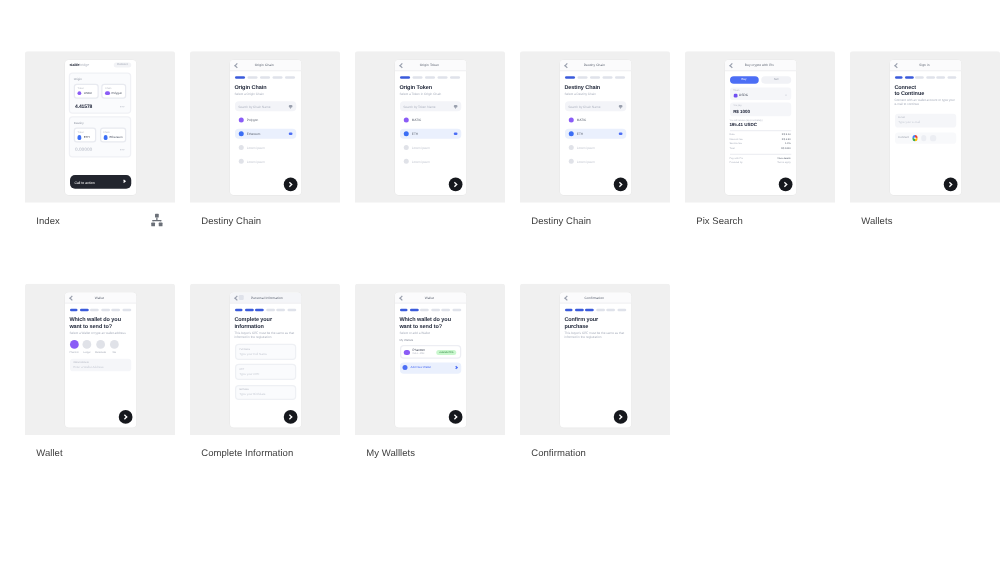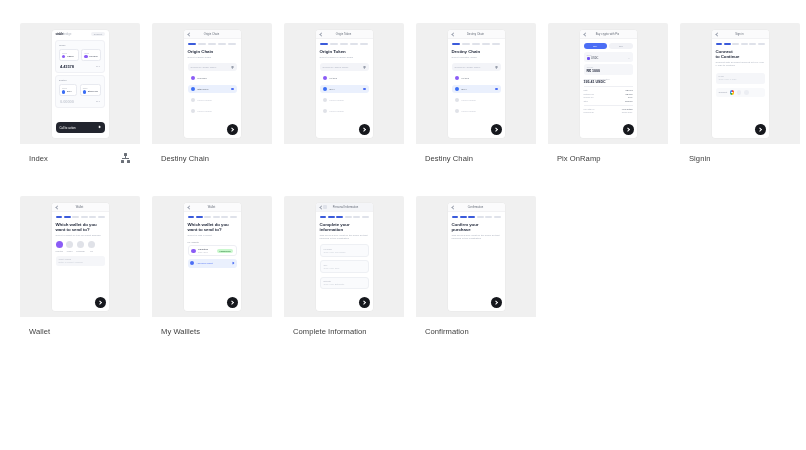--- a/index.html
+++ b/index.html
@@ -16,22 +16,22 @@
   .header-title {
     font-size: 8.5px; font-weight: bold; color: #2c2c2c;
     letter-spacing: 0.1px; line-height: 11px;
   }
   .header-sub {
     font-size: 7.5px; color: #8a8a8a; line-height: 11px; margin-top: 1px;
   }
 
   
   .grid {
-    margin-top: 13px; margin-left: 10px;
-    display: flex; flex-wrap: wrap; gap: 12px 12px;
+    margin-top: 31px; margin-left: 10px;
+    display: flex; flex-wrap: wrap; gap: 25px 12px;
     width: 786px;
   }
   .card {
     width: 120px; background: #ffffff;
     border-radius: 2px; overflow: hidden;
     display: flex; flex-direction: column;
   }
   .thumb {
     height: 121px; background: #f0f0f0;
     display: flex; align-items: flex-start; justify-content: center;
@@ -549,21 +549,21 @@
                 <span>Powered by</span>
                 <span>Terms apply</span>
               </div>
               <div class="fab">
                 <div class="fab-ar"></div>
               </div>
             </div>
           </div>
         </div>
         <div class="label-row">
-          <div class="label-text">Pix OnRamp</div>
+          <div class="label-text">Pix Search</div>
         </div>
       </div>
       <div class="card">
         <div class="thumb">
           <div class="phone">
             <div class="ph-nav">
               <div class="ph-back"></div>
               <div class="ph-nav-title">Sign in</div>
             </div>
             <div class="ph-body">
@@ -592,21 +592,21 @@
                 <div class="circ"></div>
                 <div class="circ"></div>
               </div>
               <div class="fab">
                 <div class="fab-ar"></div>
               </div>
             </div>
           </div>
         </div>
         <div class="label-row">
-          <div class="label-text">Signin</div>
+          <div class="label-text">Wallets</div>
         </div>
       </div>
       <div class="card">
         <div class="thumb">
           <div class="phone">
             <div class="ph-nav">
               <div class="ph-back"></div>
               <div class="ph-nav-title">Wallet</div>
             </div>
             <div class="ph-body">
@@ -648,20 +648,66 @@
                 <div class="ci-ph">Enter a Wallet Address</div>
               </div>
               <div class="fab">
                 <div class="fab-ar"></div>
               </div>
             </div>
           </div>
         </div>
         <div class="label-row">
           <div class="label-text">Wallet</div>
+        </div>
+      </div>
+      <div class="card">
+        <div class="thumb">
+          <div class="phone">
+            <div class="ph-nav dark">
+              <div class="ph-back"></div>
+              <div class="nav-sq"></div>
+              <div class="ph-nav-title">Personal Information</div>
+            </div>
+            <div class="ph-body">
+              <div class="steps">
+                <div class="step on"></div>
+                <div class="step on"></div>
+                <div class="step on"></div>
+                <div class="step"></div>
+                <div class="step"></div>
+                <div class="step"></div>
+              </div>
+              <div>
+                <div class="ph-title">
+                  <div>Complete your</div>
+                  <div>information</div>
+                </div>
+                <div class="ph-sub">This buyer's CPF must be the same as that informed in the registration</div>
+              </div>
+              <div class="ci-field">
+                <div class="ci-cap">Full Name</div>
+                <div class="ci-ph">Type your Full Name</div>
+              </div>
+              <div class="ci-field">
+                <div class="ci-cap">CPF</div>
+                <div class="ci-ph">Type your CPF</div>
+              </div>
+              <div class="ci-field">
+                <div class="ci-cap">Birthdate</div>
+                <div class="ci-ph">Type your Birthdate</div>
+              </div>
+              <div class="fab">
+                <div class="fab-ar"></div>
+              </div>
+            </div>
+          </div>
+        </div>
+        <div class="label-row">
+          <div class="label-text">Complete Information</div>
         </div>
       </div>
       <div class="card">
         <div class="thumb">
           <div class="phone">
             <div class="ph-nav">
               <div class="ph-back"></div>
               <div class="ph-nav-title">Wallet</div>
             </div>
             <div class="ph-body">
@@ -700,66 +746,20 @@
             </div>
           </div>
         </div>
         <div class="label-row">
           <div class="label-text">My Walllets</div>
         </div>
       </div>
       <div class="card">
         <div class="thumb">
           <div class="phone">
-            <div class="ph-nav dark">
-              <div class="ph-back"></div>
-              <div class="nav-sq"></div>
-              <div class="ph-nav-title">Personal Information</div>
-            </div>
-            <div class="ph-body">
-              <div class="steps">
-                <div class="step on"></div>
-                <div class="step on"></div>
-                <div class="step on"></div>
-                <div class="step"></div>
-                <div class="step"></div>
-                <div class="step"></div>
-              </div>
-              <div>
-                <div class="ph-title">
-                  <div>Complete your</div>
-                  <div>information</div>
-                </div>
-                <div class="ph-sub">This buyer's CPF must be the same as that informed in the registration</div>
-              </div>
-              <div class="ci-field">
-                <div class="ci-cap">Full Name</div>
-                <div class="ci-ph">Type your Full Name</div>
-              </div>
-              <div class="ci-field">
-                <div class="ci-cap">CPF</div>
-                <div class="ci-ph">Type your CPF</div>
-              </div>
-              <div class="ci-field">
-                <div class="ci-cap">Birthdate</div>
-                <div class="ci-ph">Type your Birthdate</div>
-              </div>
-              <div class="fab">
-                <div class="fab-ar"></div>
-              </div>
-            </div>
-          </div>
-        </div>
-        <div class="label-row">
-          <div class="label-text">Complete Information</div>
-        </div>
-      </div>
-      <div class="card">
-        <div class="thumb">
-          <div class="phone">
             <div class="ph-nav">
               <div class="ph-back"></div>
               <div class="ph-nav-title">Confirmation</div>
             </div>
             <div class="ph-body">
               <div class="steps">
                 <div class="step on"></div>
                 <div class="step on"></div>
                 <div class="step on"></div>
                 <div class="step"></div>

